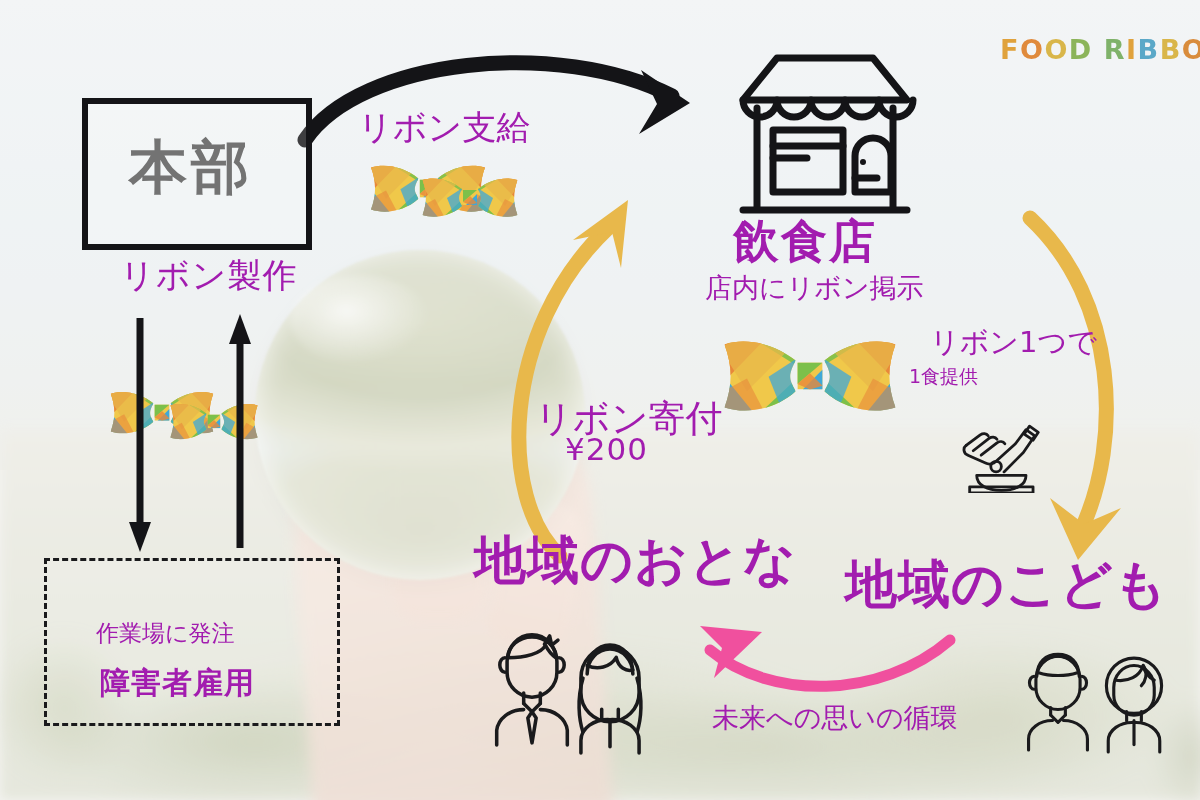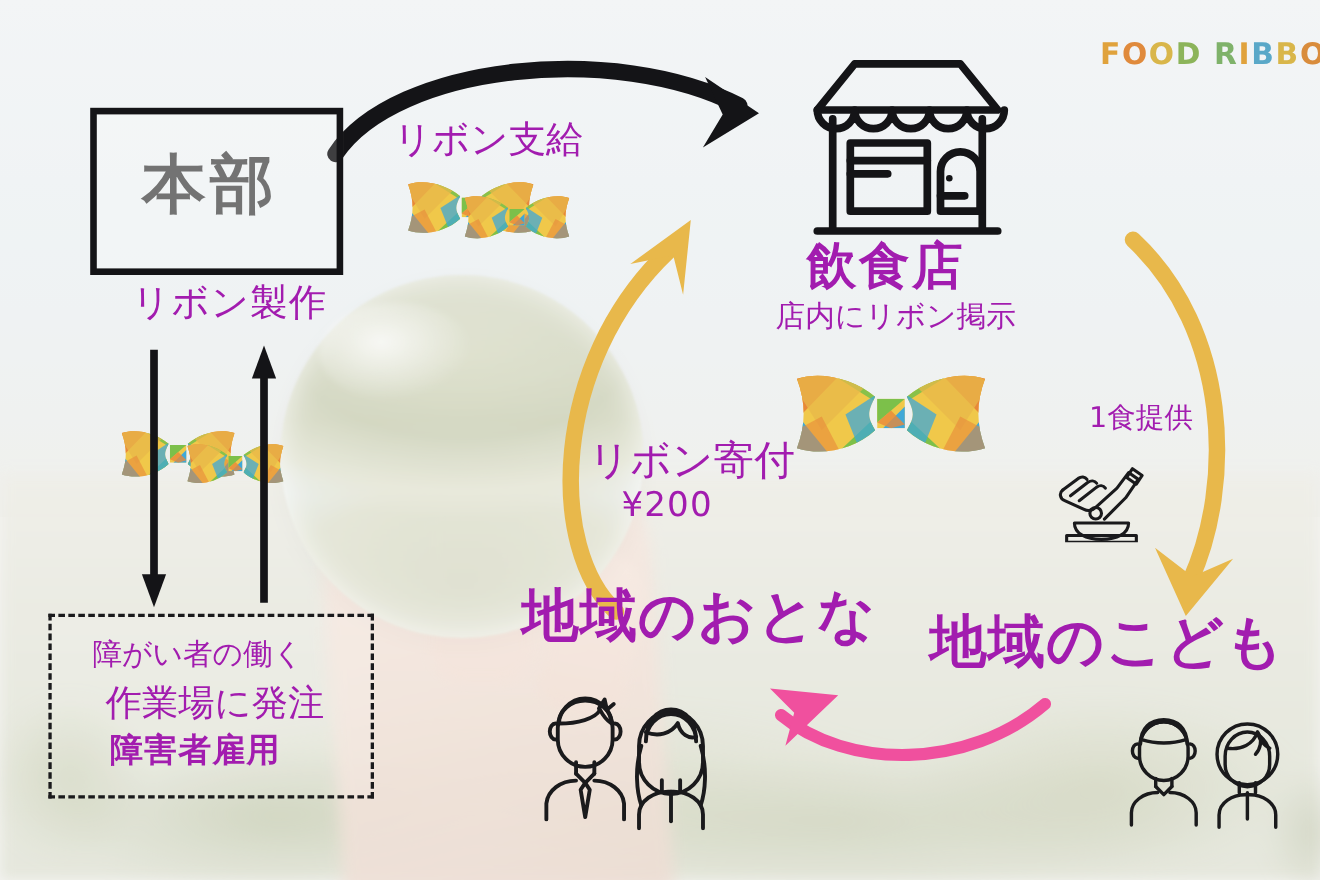--- a/index.html
+++ b/index.html
@@ -83,31 +83,31 @@
     font-size:58px;font-weight:700;letter-spacing:4px;color:#737373;
   }
   #hq-sub{left:100px;top:256px;font-size:34px;font-weight:400;letter-spacing:1px;margin-left:20px;}
 
   
   #workshop-box{
     position:absolute;left:44px;top:558px;width:290px;height:162px;
     border:3px dashed #1a1a1c;background:rgba(255,255,255,.12);
   }
   #workshop-l1{left:84px;top:580px;font-size:27px;}
-  #workshop-l2{left:96px;top:620px;font-size:33px;}
+  #workshop-l2{left:96px;top:620px;font-size:23px;}
   #workshop-l3{left:100px;top:666px;font-size:30px;font-weight:700;letter-spacing:1px;}
   #shop-title{left:733px;top:215px;font-size:46px;font-weight:700;letter-spacing:2px;}
   #shop-sub{left:705px;top:272px;font-size:27px;}
 
   
   #supply-label{left:358px;top:108px;font-size:34px;}
   #donate-l1{left:535px;top:398px;font-size:37px;}
-  #donate-l2{left:565px;top:442px;font-size:31px;letter-spacing:1px;text-align:center;}
+  #donate-l2{left:565px;top:432px;font-size:31px;letter-spacing:1px;text-align:center;}
   #meal-l1{left:930px;top:326px;font-size:29px;}
-  #meal-l2{left:990px;top:366px;font-size:26px;}
+  #meal-l2{left:909px;top:366px;font-size:19px;}
   #adults-label{left:474px;top:531px;font-size:52px;font-weight:700;letter-spacing:1px;}
   #children-label{left:845px;top:555px;font-size:52px;font-weight:700;letter-spacing:1px;}
   #cycle-label{left:712px;top:702px;font-size:27px;}
 
   
   #logo{
     position:absolute;left:1000px;top:34px;
     font-size:27px;font-weight:700;letter-spacing:1.5px;
     font-family:"DejaVu Sans","Liberation Sans",sans-serif;
     display:flex;
@@ -305,31 +305,32 @@
     <g>
       <use href="#child-female" x="1088" y="634" width="92" height="120"></use>
     </g>
   </svg>
 
   <div id="hq-box"></div>
   <div id="hq-label" class="jp">本部</div>
   <div id="hq-sub" class="t jp">リボン製作</div>
 
   <div id="workshop-box"></div>
-  <div id="workshop-l1" class="t jp">障がい者の働く</div>
   <div id="workshop-l2" class="t jp">作業場に発注</div>
   <div id="workshop-l3" class="t jp">障害者雇用</div>
 
   <div id="shop-sub" class="t jp">店内にリボン掲示</div>
   <div id="shop-title" class="t jp">飲食店</div>
 
   <div id="supply-label" class="t jp">リボン支給</div>
   <div id="donate-l1" class="t jp">リボン寄付</div>
   <div id="donate-l2" class="t jp">¥200</div>
+  <div id="meal-l1" class="t jp">リボン1つで</div>
   <div id="meal-l2" class="t jp">1食提供</div>
+  <div id="cycle-label" class="t jp">未来への思いの循環</div>
 
   <div id="adults-label" class="t jp">地域のおとな</div>
   <div id="children-label" class="t jp">地域のこども</div>
 
   <div id="logo">
       <span style="color: rgb(224, 162, 60);">F</span>
       <span style="color: rgb(224, 138, 60);">O</span>
       <span style="color: rgb(217, 182, 74);">O</span>
       <span style="color: rgb(140, 180, 90);">D</span>
       <span style="color: rgb(255, 255, 255);">&nbsp;</span>

